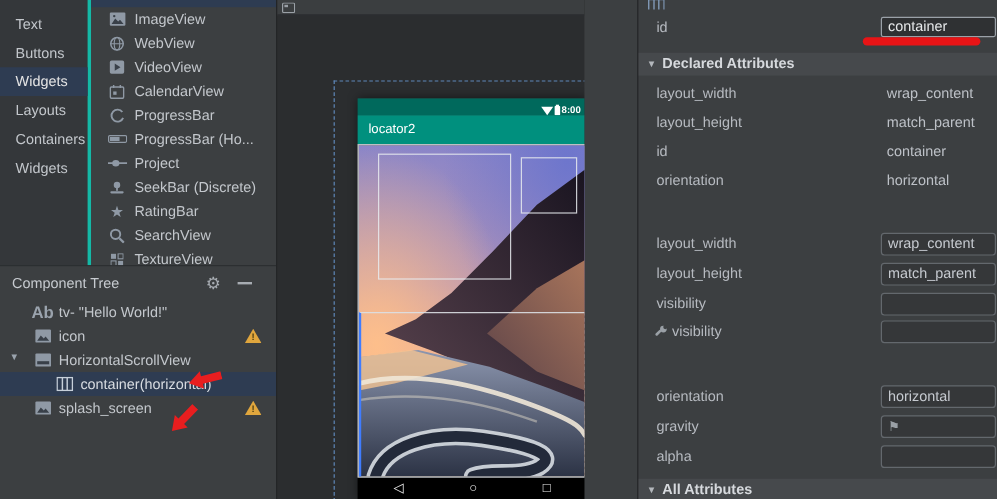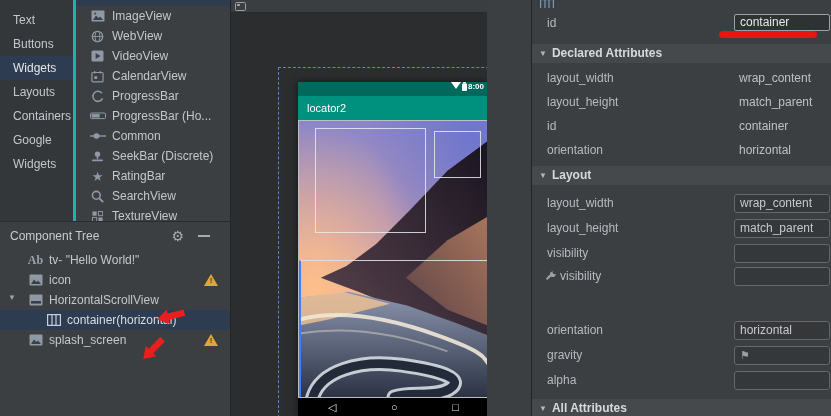--- a/index.html
+++ b/index.html
@@ -21,33 +21,33 @@
 
   .tree-panel { flex:1; position:relative; background:#3c3f41; overflow:hidden; }
   .tree-head { height:28px; display:flex; align-items:center; padding:0 20px 0 10px; color:#c7cbd0; }
   .tree-head .title { flex:1; }
   .gear { font-size:14px; color:#a7acb2; margin-right:14px; line-height:14px; cursor:default; }
   .minus { width:12px; height:2px; background:#a7acb2; display:inline-block; cursor:default; }
   .trow { position:relative; height:20px; display:flex; align-items:center; padding-left:28px; white-space:nowrap; color:#c3c7cc; }
   .trow.indent { padding-left:46px; }
   .trow.sel { background:#2e3c52; color:#d8dce1; }
   .ticon { width:15px; height:13px; display:inline-flex; align-items:center; justify-content:center; margin-right:6px; flex:0 0 15px; }
-  .ab { font-size:12px; font-weight:bold; color:#9aa3ad; letter-spacing:0;font-family:Liberation Serif, serif; }
+  .ab { font-size:14px; font-weight:bold; color:#9aa3ad; letter-spacing:0; }
   .expander { position:absolute; left:8px; top:3px; font-size:8px; color:#9aa3ad; }
   .warn { position:absolute; right:12px; top:4px; width:14px; height:12px; }
   .warn .tri { position:absolute; inset:0; background:#e0a63d; clip-path:polygon(50% 0,100% 100%,0 100%); }
   .warn .bang { position:absolute; left:0; right:0; top:2px; text-align:center; font-size:8px; font-weight:bold; color:#4a3b12; }
   .annot-arrow { position:absolute; pointer-events:none; }
 
   
   .canvas { flex:1; position:relative; background:#2b2d2f; overflow:hidden; border-left:1px solid #232527; }
   .canvas-toolbar { height:13px; background:#3b3e40; border-bottom:1px solid #27292b; display:flex; align-items:center; padding-left:4px; }
   .dashed-sel { position:absolute; left:47px; top:67px; width:236px; height:356px; border:1px dashed #5f87b9; }
   .phone { position:absolute; left:67px; top:82px; width:191px; box-shadow:0 0 8px rgba(0,0,0,.55); }
-  .statusbar { height:14px; background:#00695c; display:flex; align-items:flex-start; justify-content:flex-end; padding-right:5px; gap:1px; }
+  .statusbar { height:14px; background:#00695c; display:flex; align-items:flex-end; justify-content:flex-end; padding-right:5px; gap:1px; }
   .statusbar .time { color:#fff; font-size:8px; font-weight:bold; }
   .wifi { width:0; height:0; border-left:5px solid transparent; border-right:5px solid transparent; border-top:7px solid #fff; }
   .appbar { height:24px; background:#00907e; color:#fff; font-size:11px; line-height:24px; padding-left:9px; }
   .screen { position:relative; width:191px; height:278px; border:1px solid rgba(205,210,216,.75); overflow:hidden; background:#888; }
   .photo { position:absolute; left:0; top:0; width:100%; height:100%; display:block; }
   .view-rect { position:absolute; border:1px solid rgba(232,235,238,.85); }
   .rect-a { left:16px; top:7px; width:111px; height:105px; }
   .rect-b { left:135px; top:10px; width:47px; height:47px; }
   .container-sel { position:absolute; left:0; top:139px; width:189px; height:139px;
     border-top:1px solid rgba(220,224,228,.9); border-bottom:1px solid rgba(220,224,228,.9);
@@ -78,21 +78,20 @@
 <div class="app">
 
   <div class="left-col">
     <div class="palette">
       <div class="cats">
         <div class="cat">Text</div>
         <div class="cat">Buttons</div>
         <div class="cat sel">Widgets</div>
         <div class="cat">Layouts</div>
         <div class="cat">Containers</div>
-        <div class="cat">Google</div>
         <div class="cat">Widgets</div>
       </div>
       <div class="widgets">
         <div class="wsel-strip"></div>
         <div class="wrow">
           <span class="wicon">
               <svg width="14" height="12" viewBox="0 0 14 12">
                 <rect x="0.5" y="0.5" width="13" height="11" rx="1" fill="#8f99a5"></rect>
                 <path d="M2 10 L5 5.5 L7.5 8 L9 6.5 L12 10 Z" fill="#394049"></path>
                 <circle cx="4.2" cy="3.4" r="1" fill="#394049"></circle>
@@ -147,21 +146,21 @@
             </span>
           <span>ProgressBar (Ho...</span>
         </div>
         <div class="wrow">
           <span class="wicon">
               <svg width="16" height="8" viewBox="0 0 16 8">
                 <line x1="0" y1="4" x2="16" y2="4" stroke="#8f99a5" stroke-width="1.4"></line>
                 <ellipse cx="6.5" cy="4" rx="3" ry="2.7" fill="#8f99a5"></ellipse>
               </svg>
             </span>
-          <span>Common</span>
+          <span>Project</span>
         </div>
         <div class="wrow">
           <span class="wicon">
               <svg width="13" height="13" viewBox="0 0 14 13">
                 <circle cx="7" cy="4" r="2.9" fill="#8f99a5"></circle>
                 <rect x="6.2" y="6" width="1.6" height="3.2" fill="#8f99a5"></rect>
                 <rect x="1" y="9.6" width="12" height="2" rx="1" fill="#8f99a5"></rect>
               </svg>
             </span>
           <span>SeekBar (Discrete)</span>
@@ -364,23 +363,20 @@
     </div>
     <div class="arow" style="top:114px">
       <span class="alabel">id</span>
       <span class="aval">container</span>
     </div>
     <div class="arow" style="top:138px">
       <span class="alabel">orientation</span>
       <span class="aval">horizontal</span>
     </div>
 
-    <div class="band" style="top:166px">
-      <span class="arr">▼</span><span>Layout</span>
-    </div>
     <div class="arow" style="top:194px">
       <span class="alabel lab19">layout_width</span>
       <div class="fieldbox" style="top:0">wrap_content</div>
     </div>
     <div class="arow" style="top:219px">
       <span class="alabel lab19">layout_height</span>
       <div class="fieldbox" style="top:0">match_parent</div>
     </div>
     <div class="arow" style="top:244px">
       <span class="alabel lab19">visibility</span>

